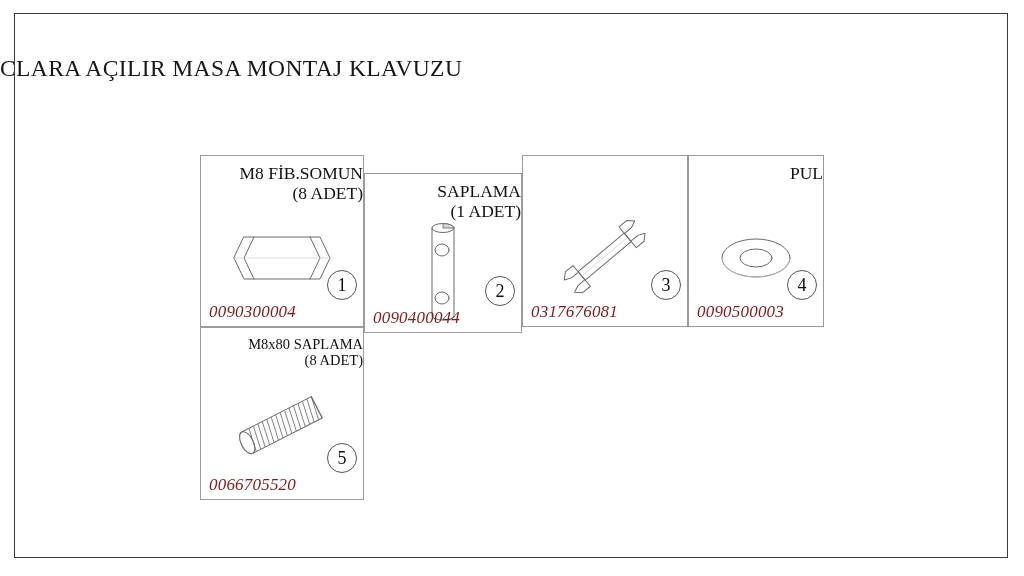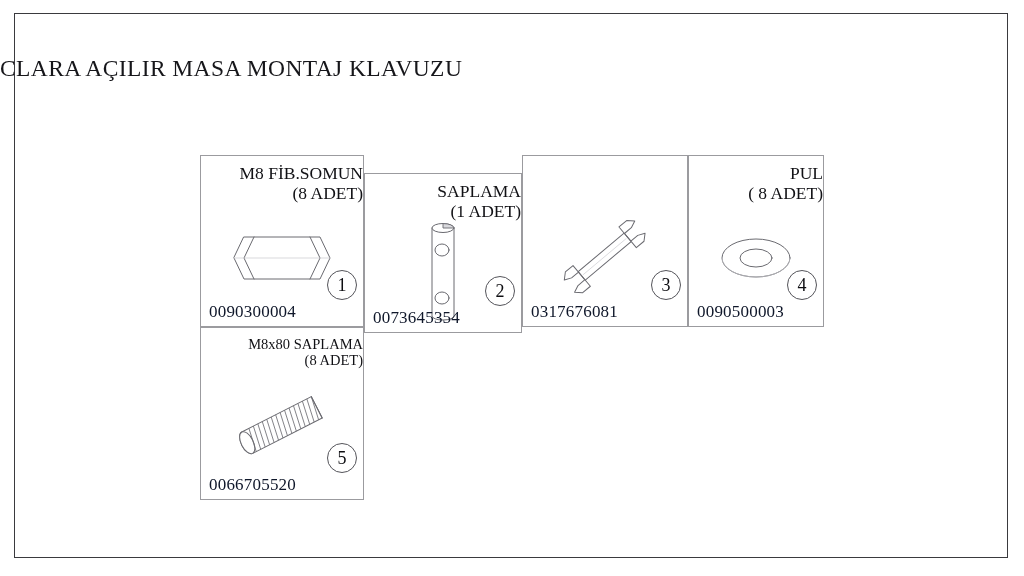--- a/index.html
+++ b/index.html
@@ -74,22 +74,23 @@
     align-items: center;
     justify-content: center;
   }
 
   .part-code {
     position: absolute;
     left: 8px;
     bottom: 4px;
     font-size: 17px;
     letter-spacing: 0.2px;
-    color: #0f172a;
+    color: #7f1d1d;
     white-space: nowrap;
+    font-style: italic;
   }
 
   .index-badge {
     position: absolute;
     right: 6px;
     bottom: 26px;
     width: 28px;
     height: 28px;
     border: 1.2px solid #54545a;
     border-radius: 50%;
@@ -145,21 +146,21 @@
   </div>
   <div class="cell-art" style="top:44px; height:108px;">
     <svg width="40" height="104" viewBox="0 0 40 104">
       <path class="ln ln-fill-w" d="M9 8 L9 96 A11 4 0 0 0 31 96 L31 8 Z"></path>
       <ellipse class="ln ln-fill-w" cx="20" cy="8" rx="11" ry="4.5"></ellipse>
       <path class="ln-shade" d="M20 3.6 A11 4.5 0 0 1 31 8 L20 8 Z"></path>
       <ellipse class="ln ln-fill-w" cx="19" cy="30" rx="7" ry="6"></ellipse>
       <ellipse class="ln ln-fill-w" cx="19" cy="78" rx="7" ry="6"></ellipse>
     </svg>
   </div>
-  <div class="part-code">0073645354</div>
+  <div class="part-code">0090400044</div>
   <div class="index-badge">2</div>
 </div>
 
 <div class="parts-cell" style="left:522px; top:155px; width:166px; height:172px;">
   <div class="cell-art" style="top:58px; height:86px;">
     <svg width="100" height="84" viewBox="0 0 100 84">
       <g transform="rotate(-40 50 42)">
         <path class="ln ln-fill-w" d="M20 36 L80 36 L80 47 L20 47 Z"></path>
         <path class="ln ln-fill-w" d="M20 28 L10 28 L4 33.5 L11 36.5 L20 36.5 L20 46.5 L11 46.5 L4 49.5 L10 55 L20 55 Z"></path>
         <path class="ln ln-fill-w" d="M80 28 L90 28 L96 33.5 L89 36.5 L80 36.5 L80 46.5 L89 46.5 L96 49.5 L90 55 L80 55 Z"></path>
@@ -167,21 +168,20 @@
       </g>
     </svg>
   </div>
   <div class="part-code">0317676081</div>
   <div class="index-badge">3</div>
 </div>
 
 <div class="parts-cell" style="left:688px; top:155px; width:136px; height:172px;padding-left:10px;">
   <div class="cell-title title-lg">
     <span class="t-line">PUL</span>
-    <span class="t-line">( 8 ADET)</span>
   </div>
   <div class="cell-art" style="top:66px; height:72px;">
     <svg width="88" height="56" viewBox="0 0 88 56">
       <ellipse class="ln ln-fill-w" cx="44" cy="28" rx="34" ry="19"></ellipse>
       <ellipse class="ln ln-fill-w" cx="44" cy="28" rx="16" ry="9"></ellipse>
       <path class="ln ln-thin" d="M10 28 A34 19 0 0 0 78 28" style="stroke:#c4c4c8"></path>
     </svg>
   </div>
   <div class="part-code">0090500003</div>
   <div class="index-badge">4</div>

